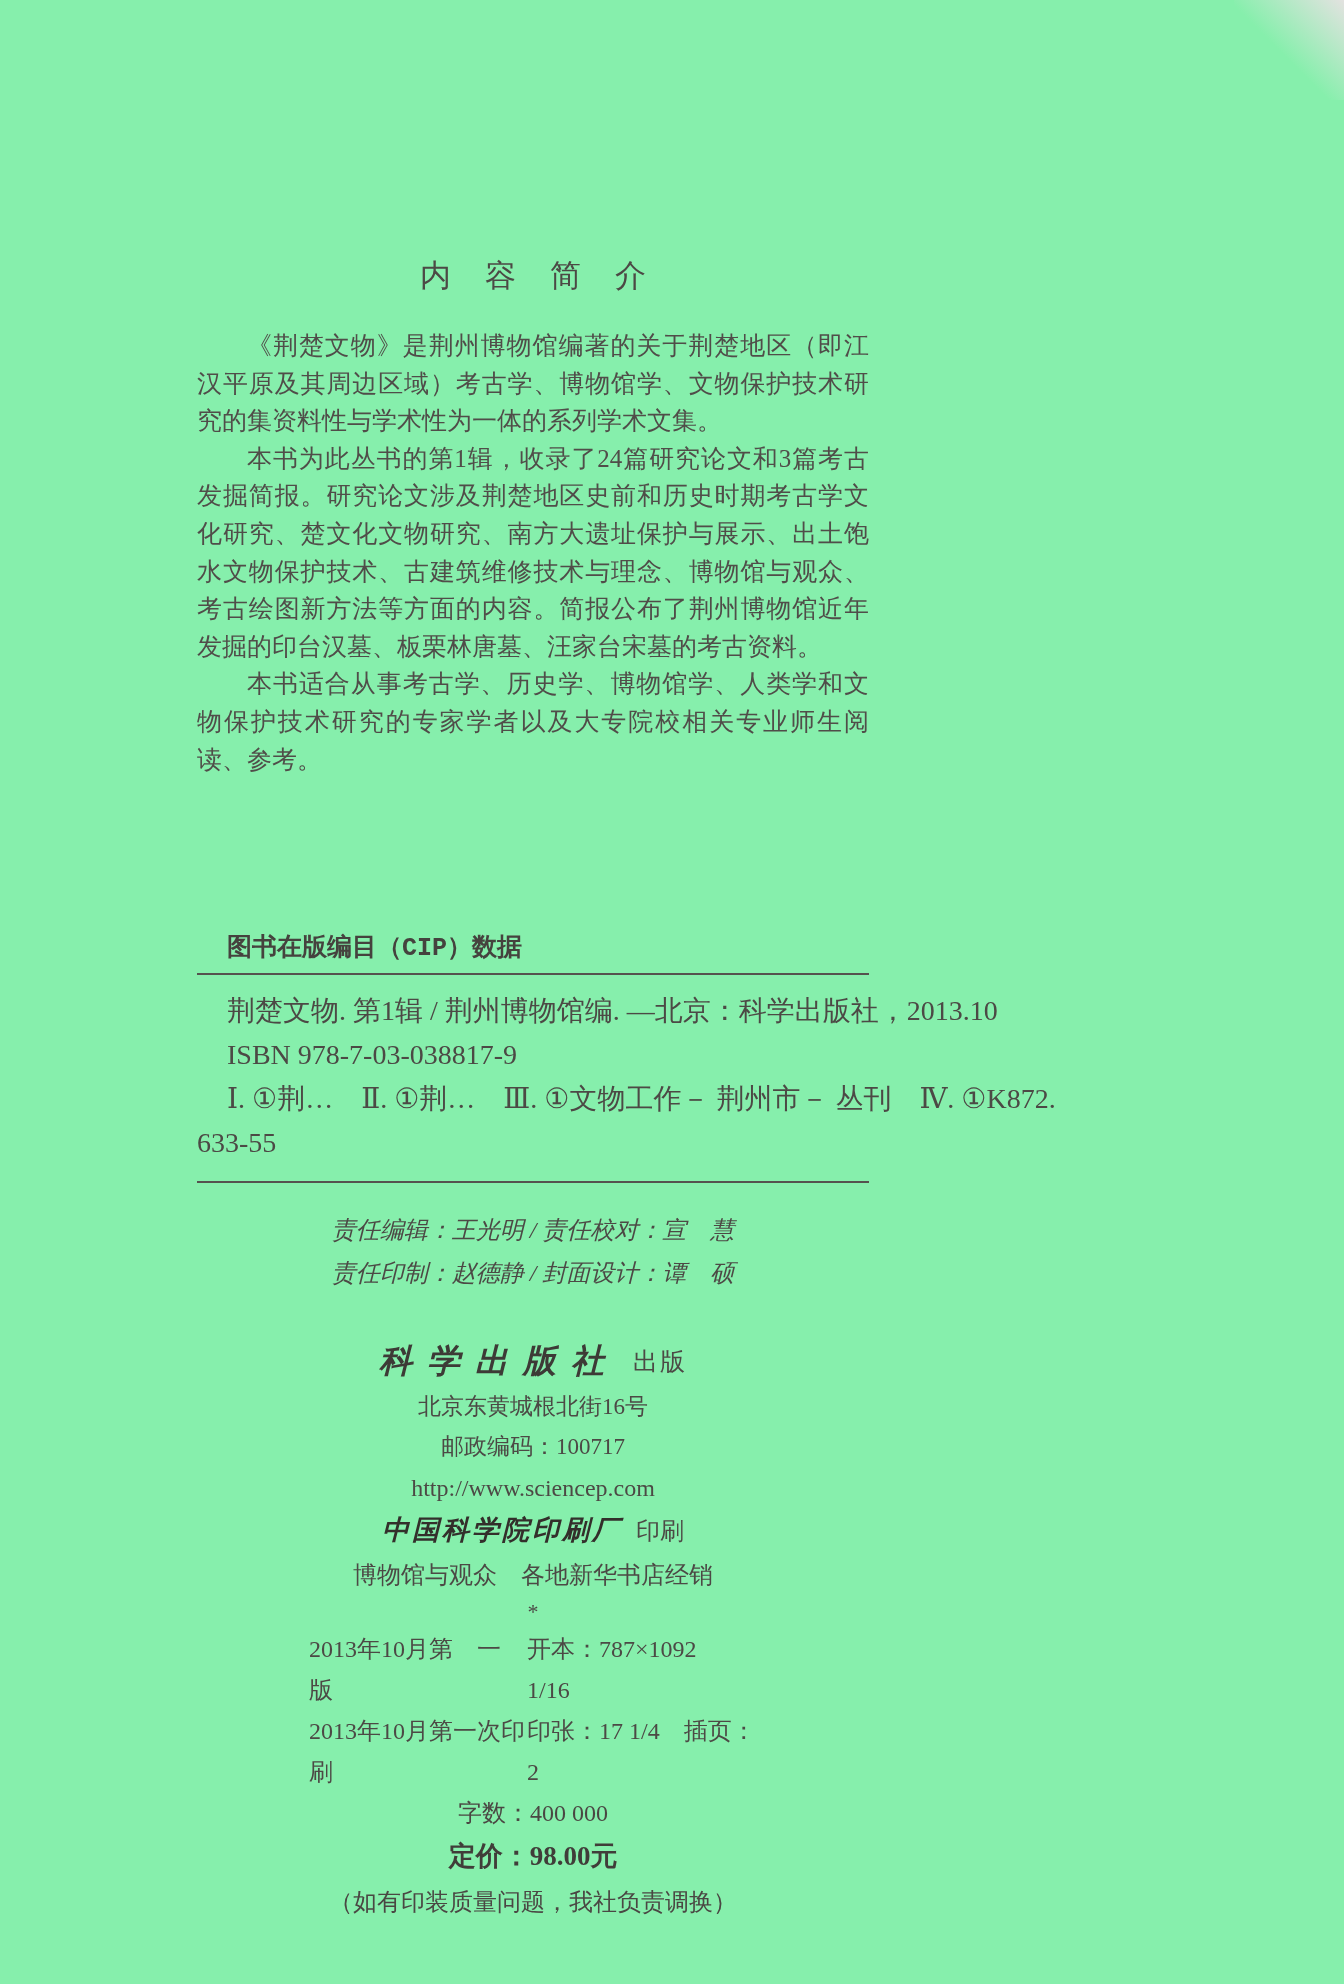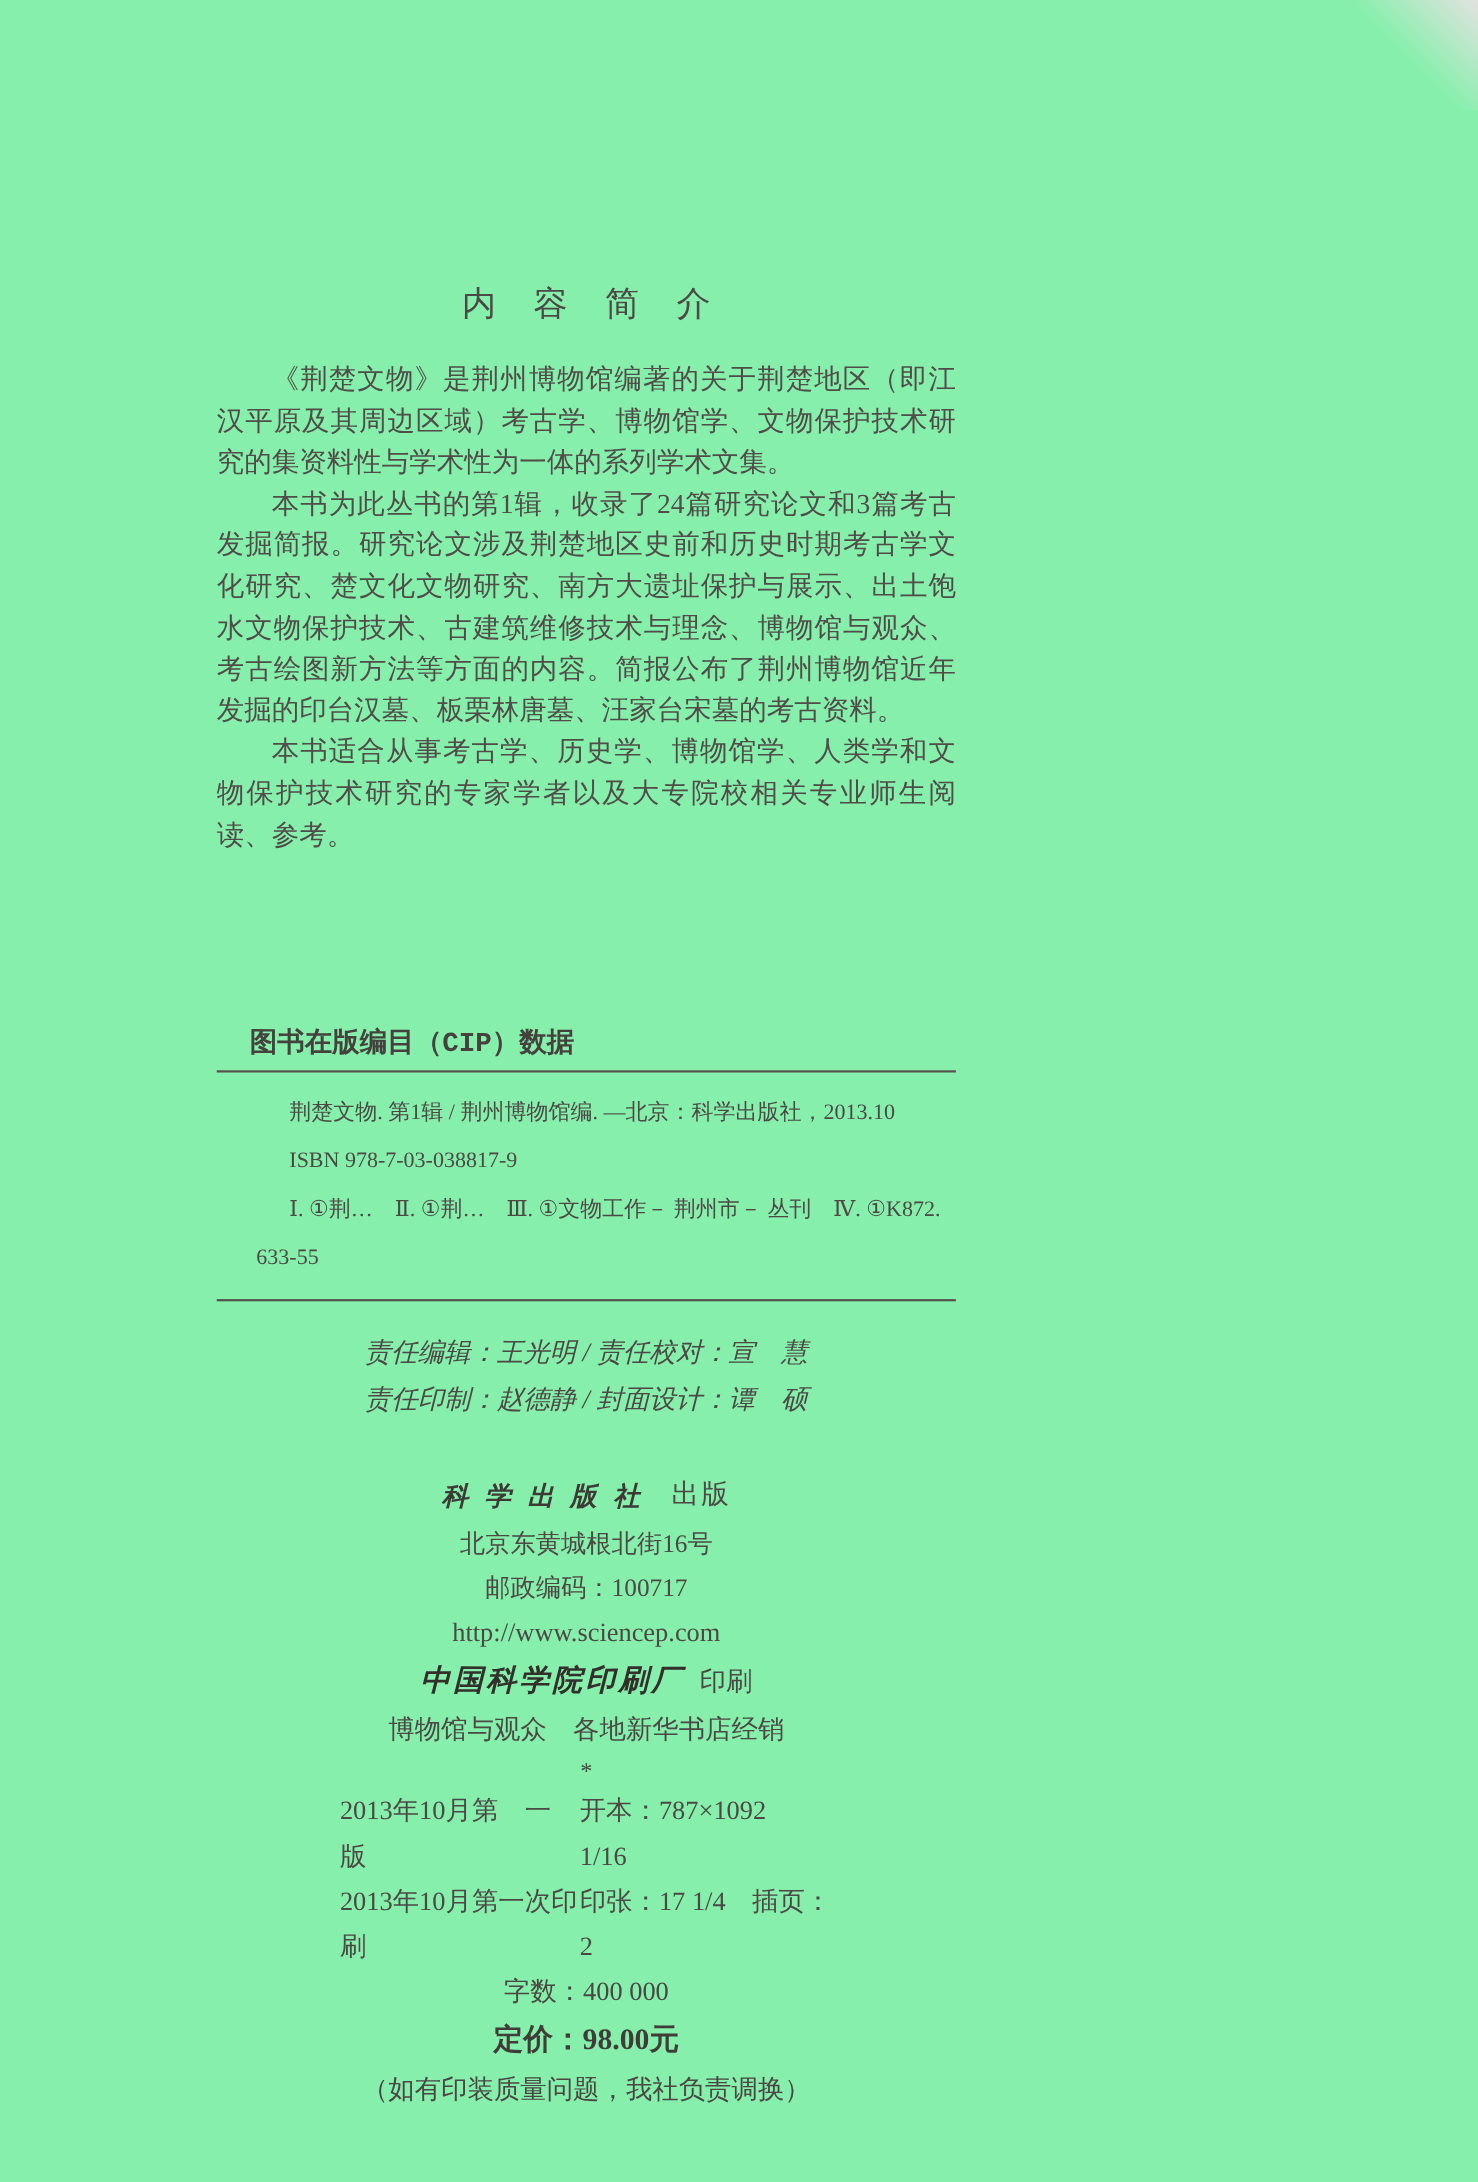--- a/index.html
+++ b/index.html
@@ -41,42 +41,41 @@
   .cip-heading {
     font-family: Liberation Mono, monospace;
     font-size: 25px; font-weight: bold;
     color: #45423e;
     padding-left: 30px;
     margin-bottom: 10px;
   }
   .cip-rule { border: none; border-top: 2px solid #55524e; margin: 0; }
   .cip-lines { padding: 14px 0 16px 0; }
   .cip-line {
-    font-size: 20px; line-height: 44px;
+    font-size: 28px; line-height: 44px;
     padding-left: 30px;
     color: #4c4945;
     white-space: nowrap;
-    margin-left: 36px;
   }
   .cip-line.wrap-continuation { padding-left: 0; }
   .credits {
     margin-top: 26px;
     text-align: center;
   }
   .credits-inner {
     display: inline-block; text-align: left;
     font-style: italic;
     font-size: 24px; line-height: 43px;
     color: #4c4945;
   }
   .pub-block { margin-top: 44px; text-align: center; }
   .pub-line { line-height: 40px; color: #4c4945; }
   .logotype {
     font-style: italic; font-weight: bold;
-    font-size: 24px; letter-spacing: 15px;
+    font-size: 33px; letter-spacing: 15px;
     color: #3d3a36;
     line-height: 44px;
   }
   .logotype-suffix {
     font-style: normal; font-weight: normal;
     font-size: 25px; letter-spacing: 2px; margin-left: 14px;
     vertical-align: 2px;
   }
   .address { font-size: 23px; }
   .postcode { font-size: 23px; }

